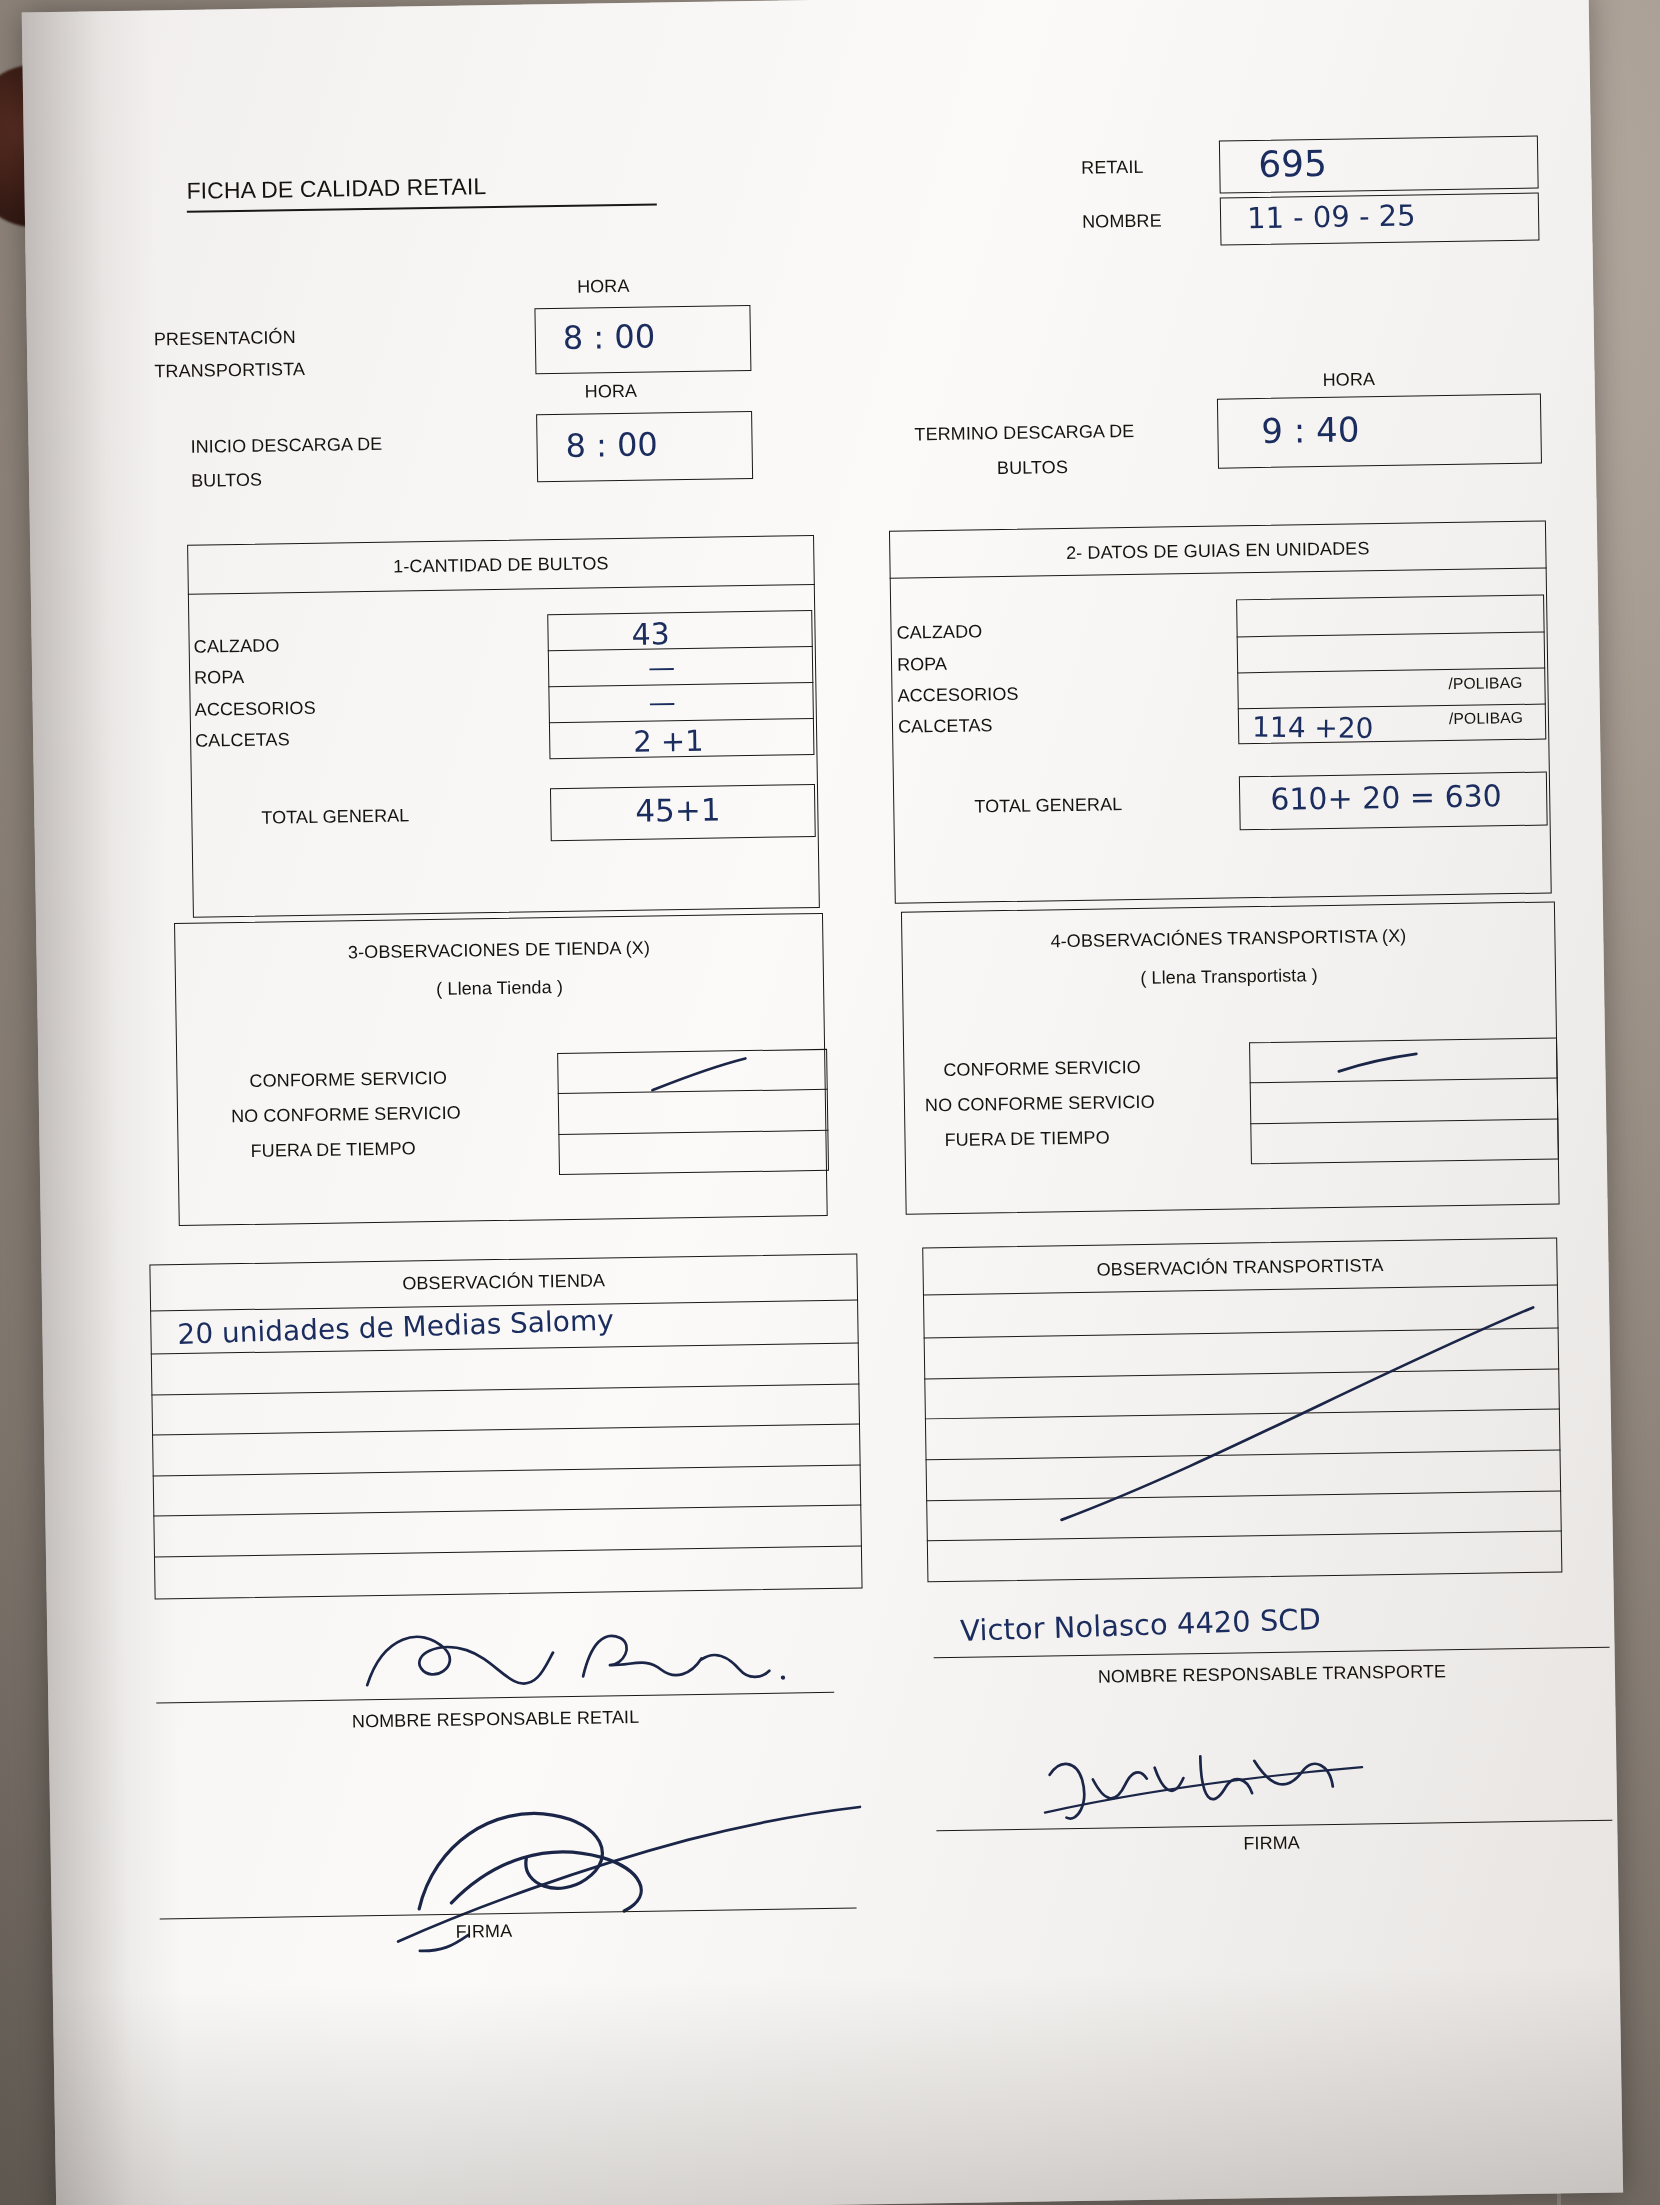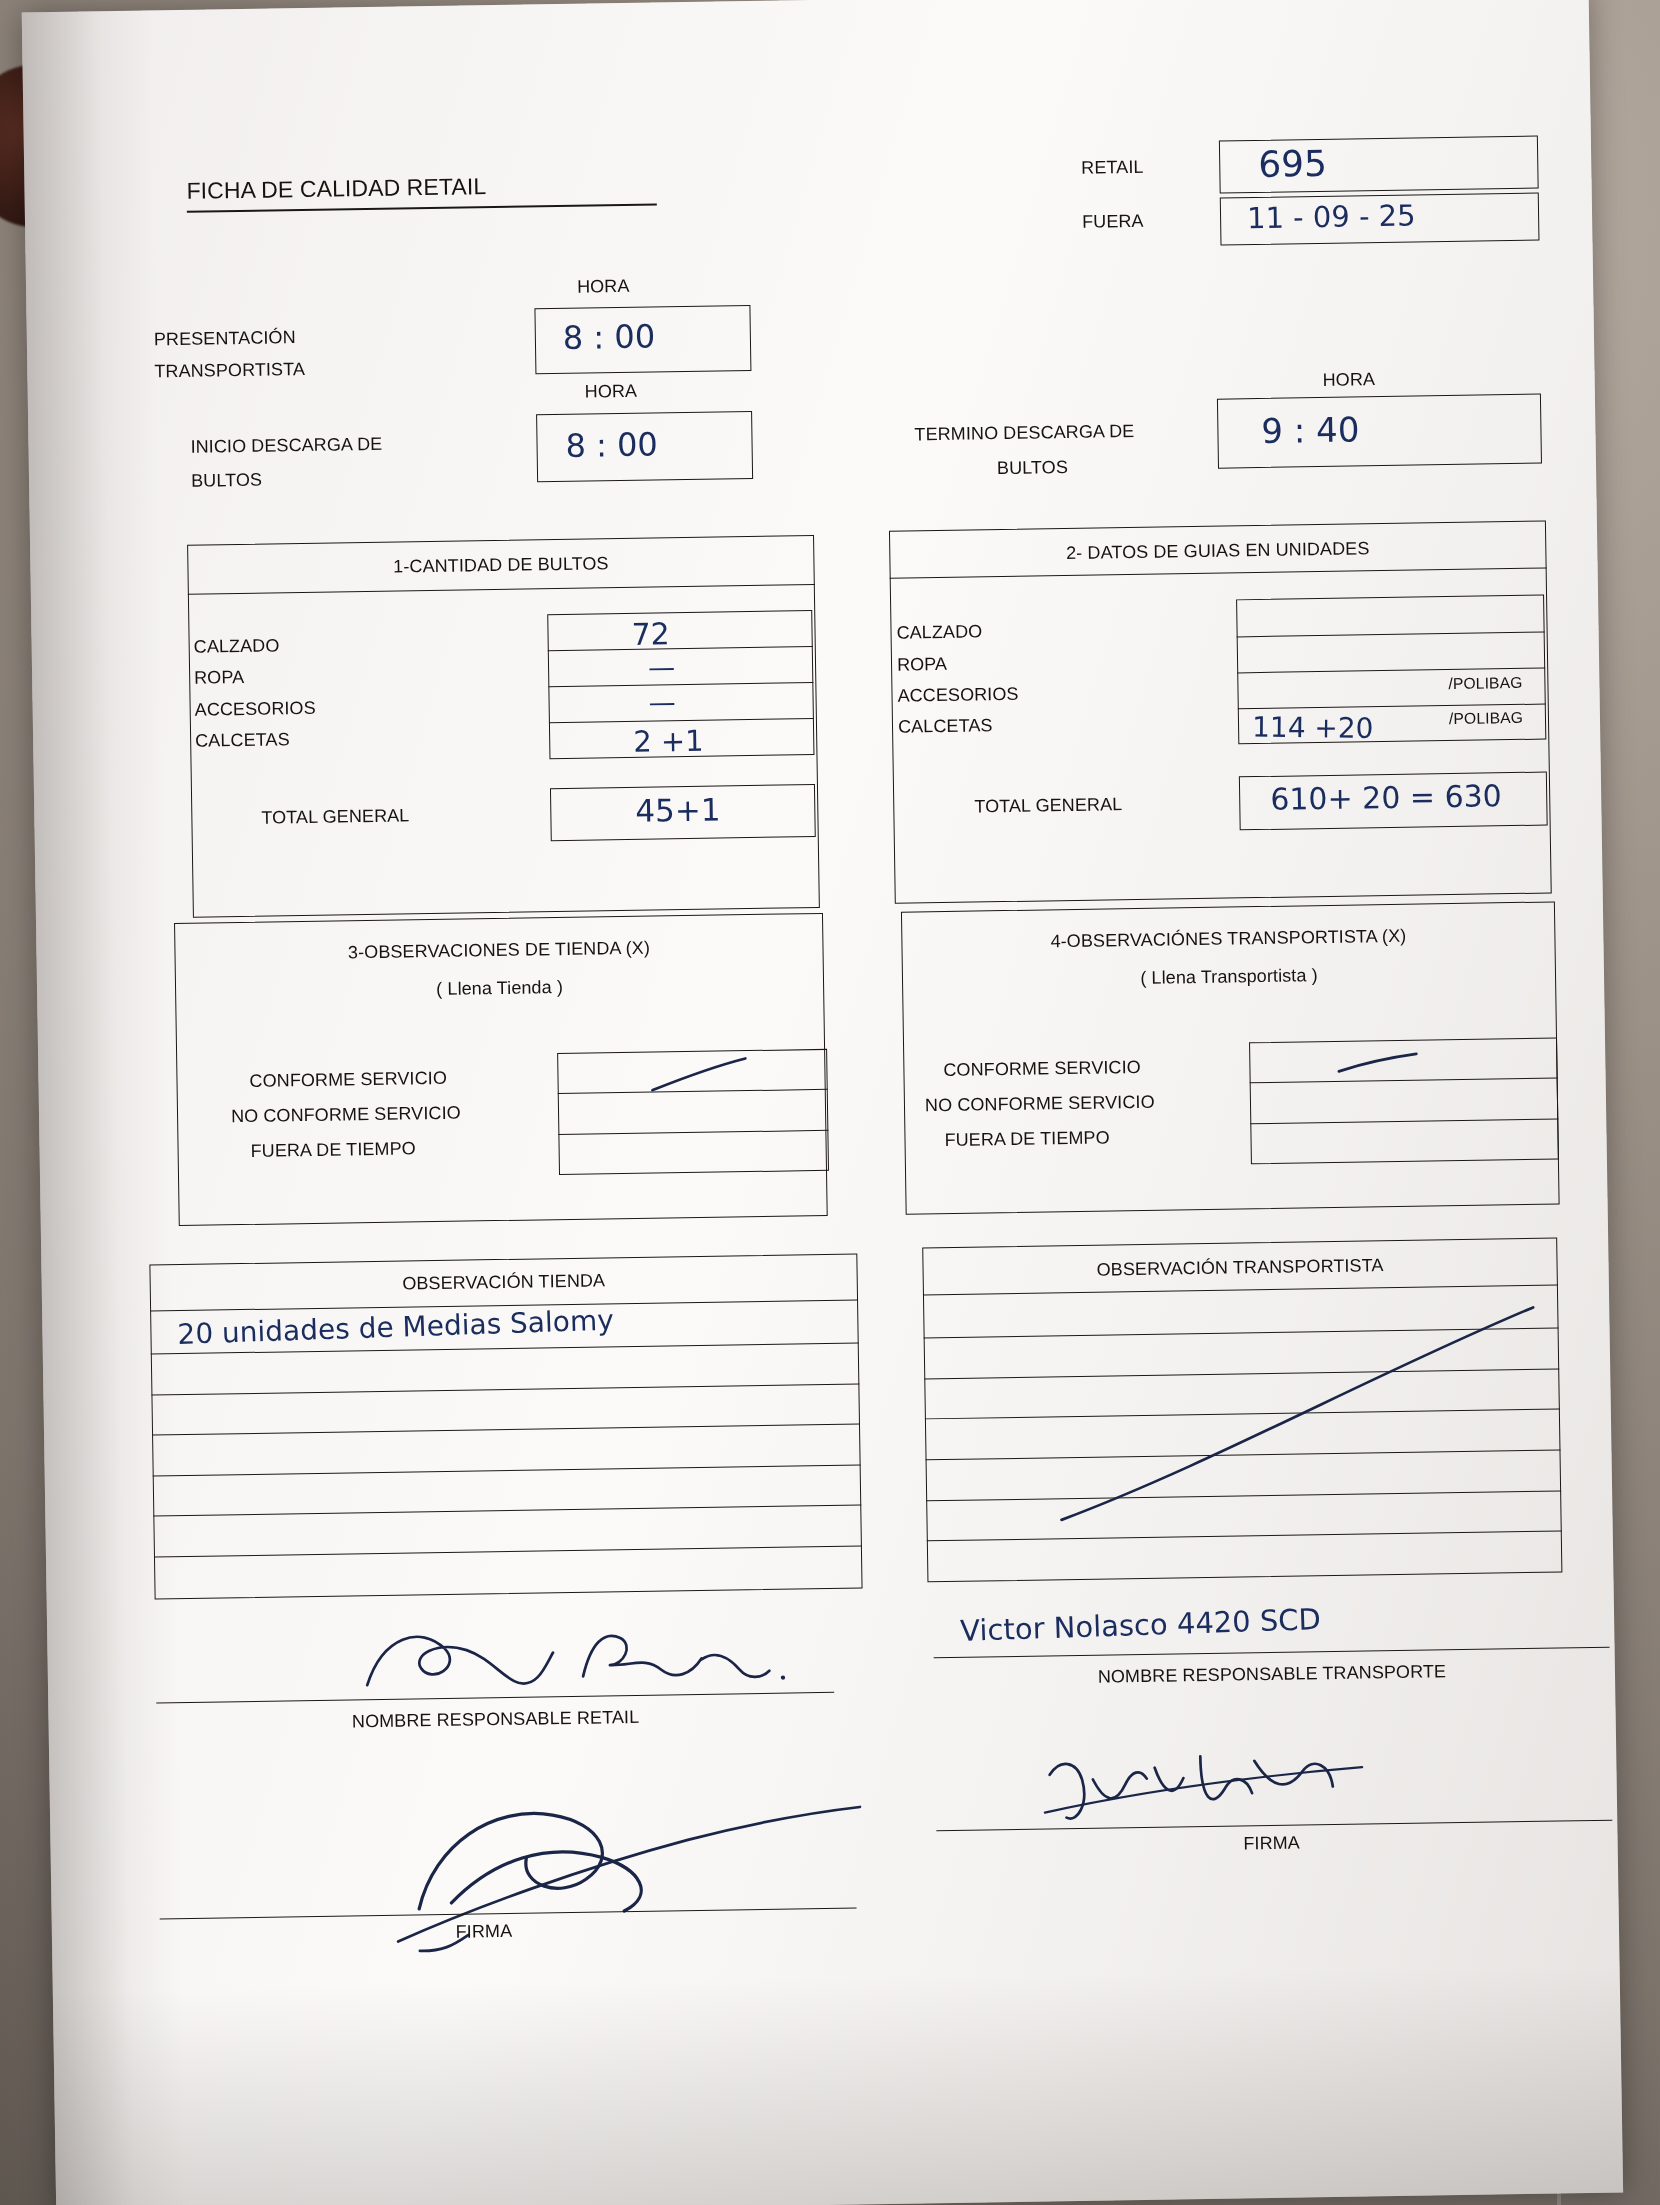--- a/index.html
+++ b/index.html
@@ -123,21 +123,21 @@
   <div class="form">
 
     <div class="lbl big" style="left:162px; top:168px;">FICHA DE CALIDAD RETAIL</div>
     <div id="title-underline" style="left:162px; top:201px; width:470px;"></div>
 
     <div class="lbl" style="left:1057px; top:162px;">RETAIL</div>
     <div class="box" style="left:1195px; top:147px; width:319px; height:53px;">
       <span class="hand" style="left:38px; top:3.2px; font-size:36px;">695</span>
     </div>
 
-    <div class="lbl" style="left:1057px; top:216px;">FUERA</div>
+    <div class="lbl" style="left:1057px; top:216px;">NOMBRE</div>
     <div class="box" style="left:1195px; top:204px; width:319px; height:48px;">
       <span class="hand" style="left:26px; top:3.2px; font-size:29px;">11 - 09 - 25</span>
     </div>
 
     <div class="lbl" style="left:551px; top:273px;">HORA</div>
 
     <div class="lbl" style="left:127px; top:319px;">PRESENTACIÓN</div>
     <div class="lbl" style="left:127px; top:351px;">TRANSPORTISTA</div>
 
     <div class="box" style="left:508px; top:304px; width:216px; height:66px;">
@@ -169,21 +169,21 @@
     <div class="lbl" style="left:162px; top:627px;">CALZADO</div>
     <div class="lbl" style="left:162px; top:658px;">ROPA</div>
     <div class="lbl" style="left:162px; top:690px;">ACCESORIOS</div>
     <div class="lbl" style="left:162px; top:721px;">CALCETAS</div>
 
     <div class="box" style="left:516px; top:610px; width:265px; height:145px;"></div>
     <div class="hline" style="left:516px; top:646px; width:265px;"></div>
     <div class="hline" style="left:516px; top:682px; width:265px;"></div>
     <div class="hline" style="left:516px; top:718px; width:265px;"></div>
 
-    <span class="hand" style="left:600px; top:614px; font-size:30px;">72</span>
+    <span class="hand" style="left:600px; top:614px; font-size:30px;">43</span>
     <span class="hand" style="left:616px; top:649px; font-size:27px;">—</span>
     <span class="hand" style="left:616px; top:684px; font-size:27px;">—</span>
     <span class="hand" style="left:600px; top:722px; font-size:29px;">2 +1</span>
 
     <div class="lbl" style="left:227px; top:799px;">TOTAL GENERAL</div>
     <div class="box" style="left:516px; top:784px; width:265px; height:53px;">
       <span class="hand" style="left:84px; top:5.4px; font-size:31px;">45+1</span>
     </div>
 
     <div class="box" style="left:859px; top:532px; width:657px; height:373px;"></div>

